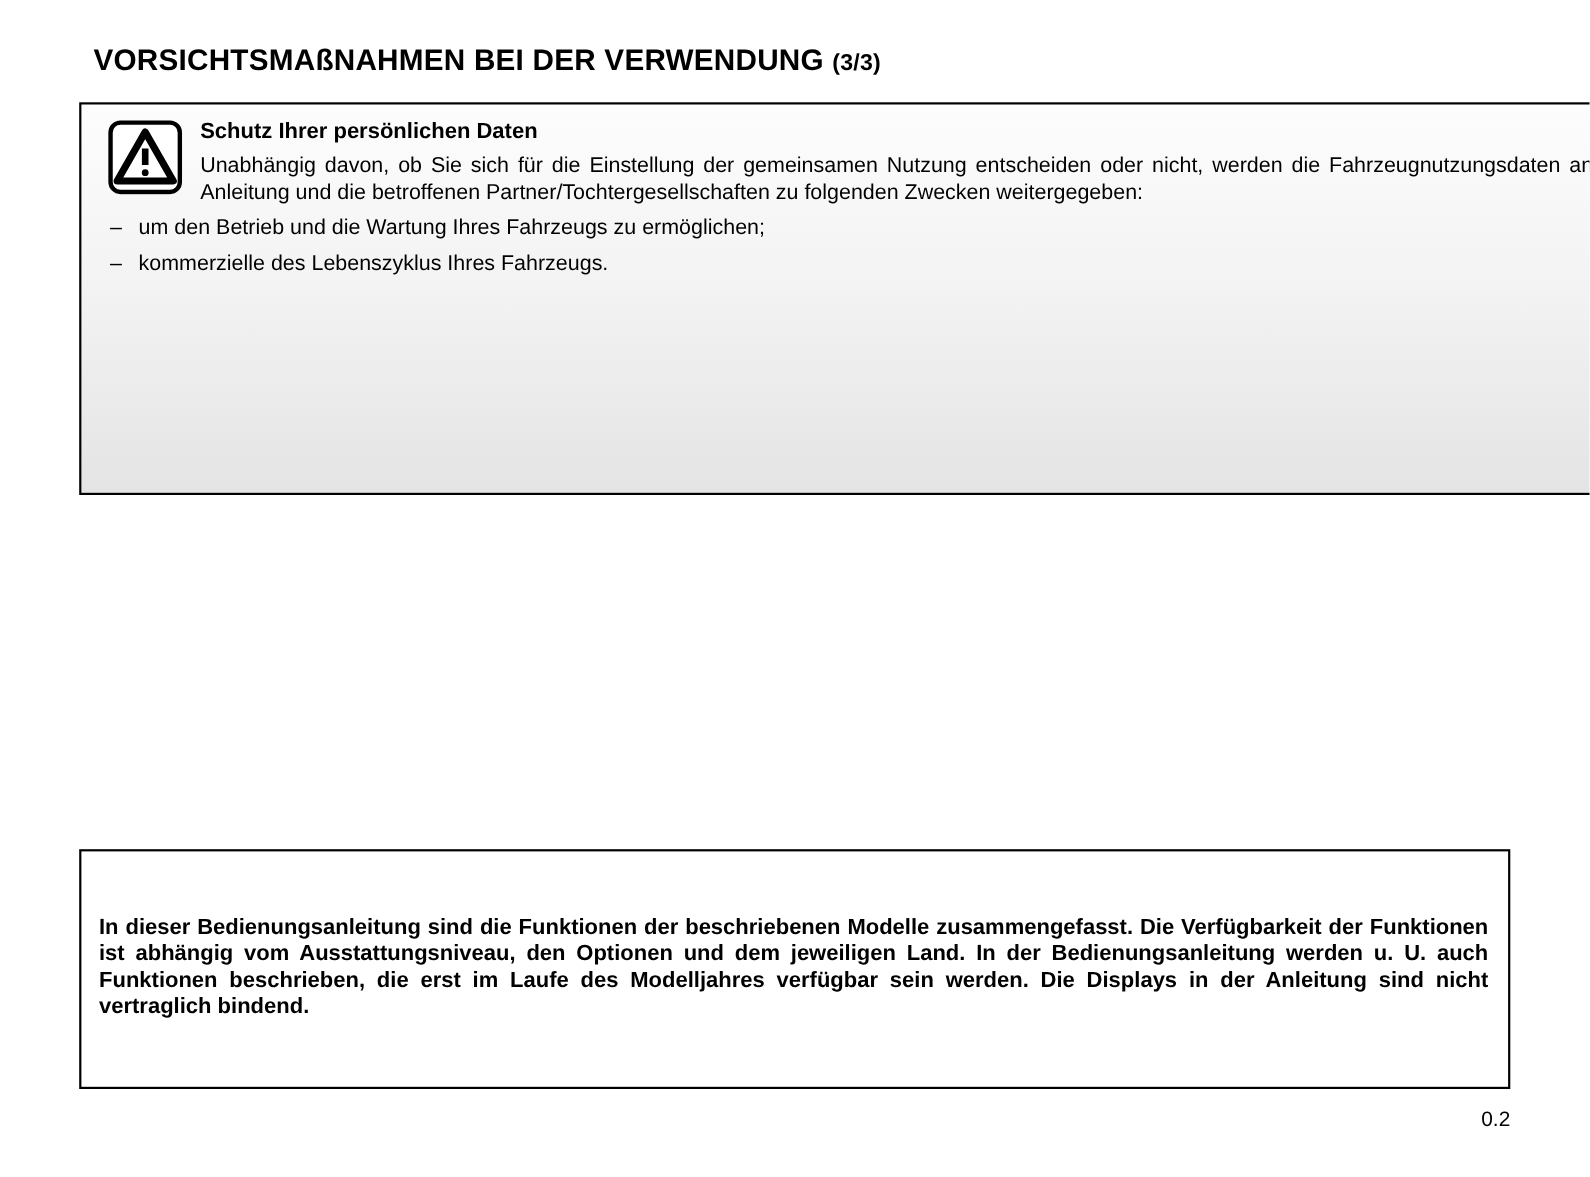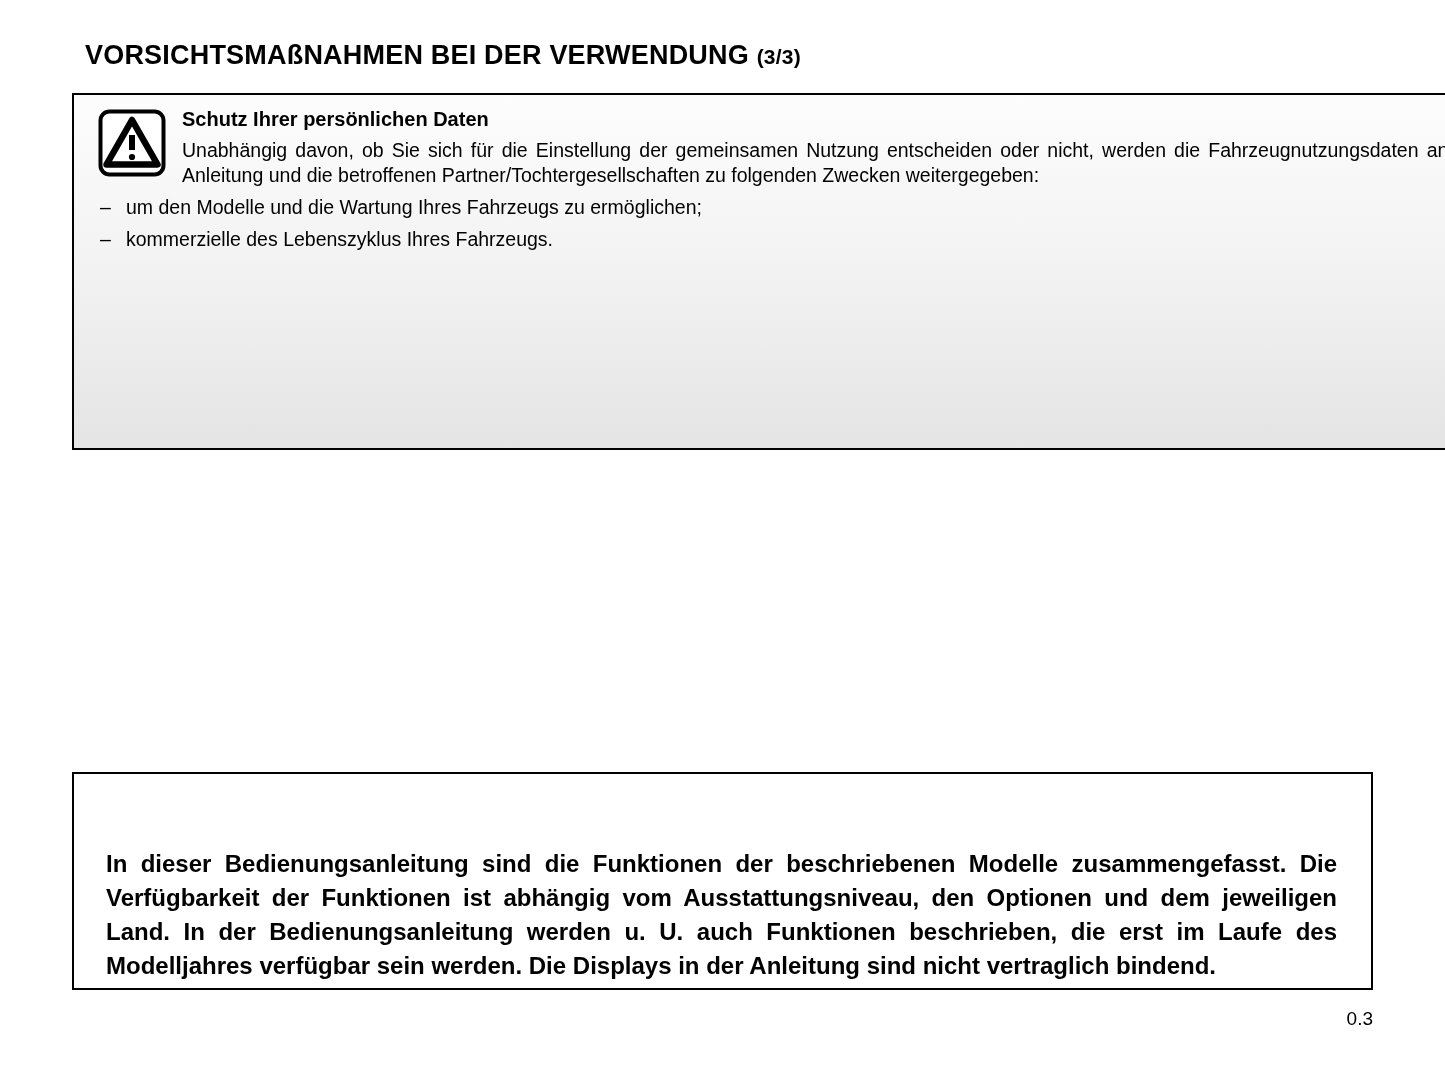--- a/index.html
+++ b/index.html
@@ -73,24 +73,24 @@
     position: absolute;
     left: 72px;
     top: 772px;
     width: 1301px;
     height: 218px;
     border: 2px solid #000;
     background: #ffffff;
     padding: 57px 18px 0 16px;
   }
   .notice-box p {
-    margin: 16px;
+    margin: 0;
     font-weight: bold;
-    font-size: 24px;
-    line-height: 34px;
+    font-size: 20px;
+    line-height: 24px;
     text-align: justify;
   }
 
   
   .page-number {
     position: absolute;
     right: 72px;
     top: 1008px;
     font-size: 19px;
   }
@@ -112,31 +112,31 @@
         <circle cx="34" cy="48" r="3.1" fill="#000000"></circle>
       </svg>
     </div>
 
     <h2>Schutz Ihrer persönlichen Daten</h2>
 
     <p class="intro">Unabhängig davon, ob Sie sich für die Einstellung der gemeinsamen Nutzung entscheiden oder nicht, werden die Fahrzeugnutzungsdaten an den Anleitung und die betroffenen Partner/Tochtergesellschaften zu folgenden Zwecken weitergegeben:</p>
 
     <div class="bullet bullet-first">
       <span class="dash">–</span>
-      <span>um den Modelle und die Wartung Ihres Fahrzeugs zu ermöglichen;</span>
+      <span>um den Betrieb und die Wartung Ihres Fahrzeugs zu ermöglichen;</span>
     </div>
 
     <div class="bullet">
       <span class="dash">–</span>
       <span>kommerzielle des Lebenszyklus Ihres Fahrzeugs.</span>
     </div>
 
 
 
   </section>
 
   <section class="notice-box">
     <p>In dieser Bedienungsanleitung sind die Funktionen der beschriebenen Modelle zusammengefasst. Die Verfügbarkeit der Funktionen ist abhängig vom Ausstattungsniveau, den Optionen und dem jeweiligen Land. In der Bedienungsanleitung werden u. U. auch Funktionen beschrieben, die erst im Laufe des Modelljahres verfügbar sein werden. Die Displays in der Anleitung sind nicht vertraglich bindend.</p>
   </section>
 
-  <div class="page-number">0.3</div>
+  <div class="page-number">0.2</div>
 
 </div>
 
 </body></html>

